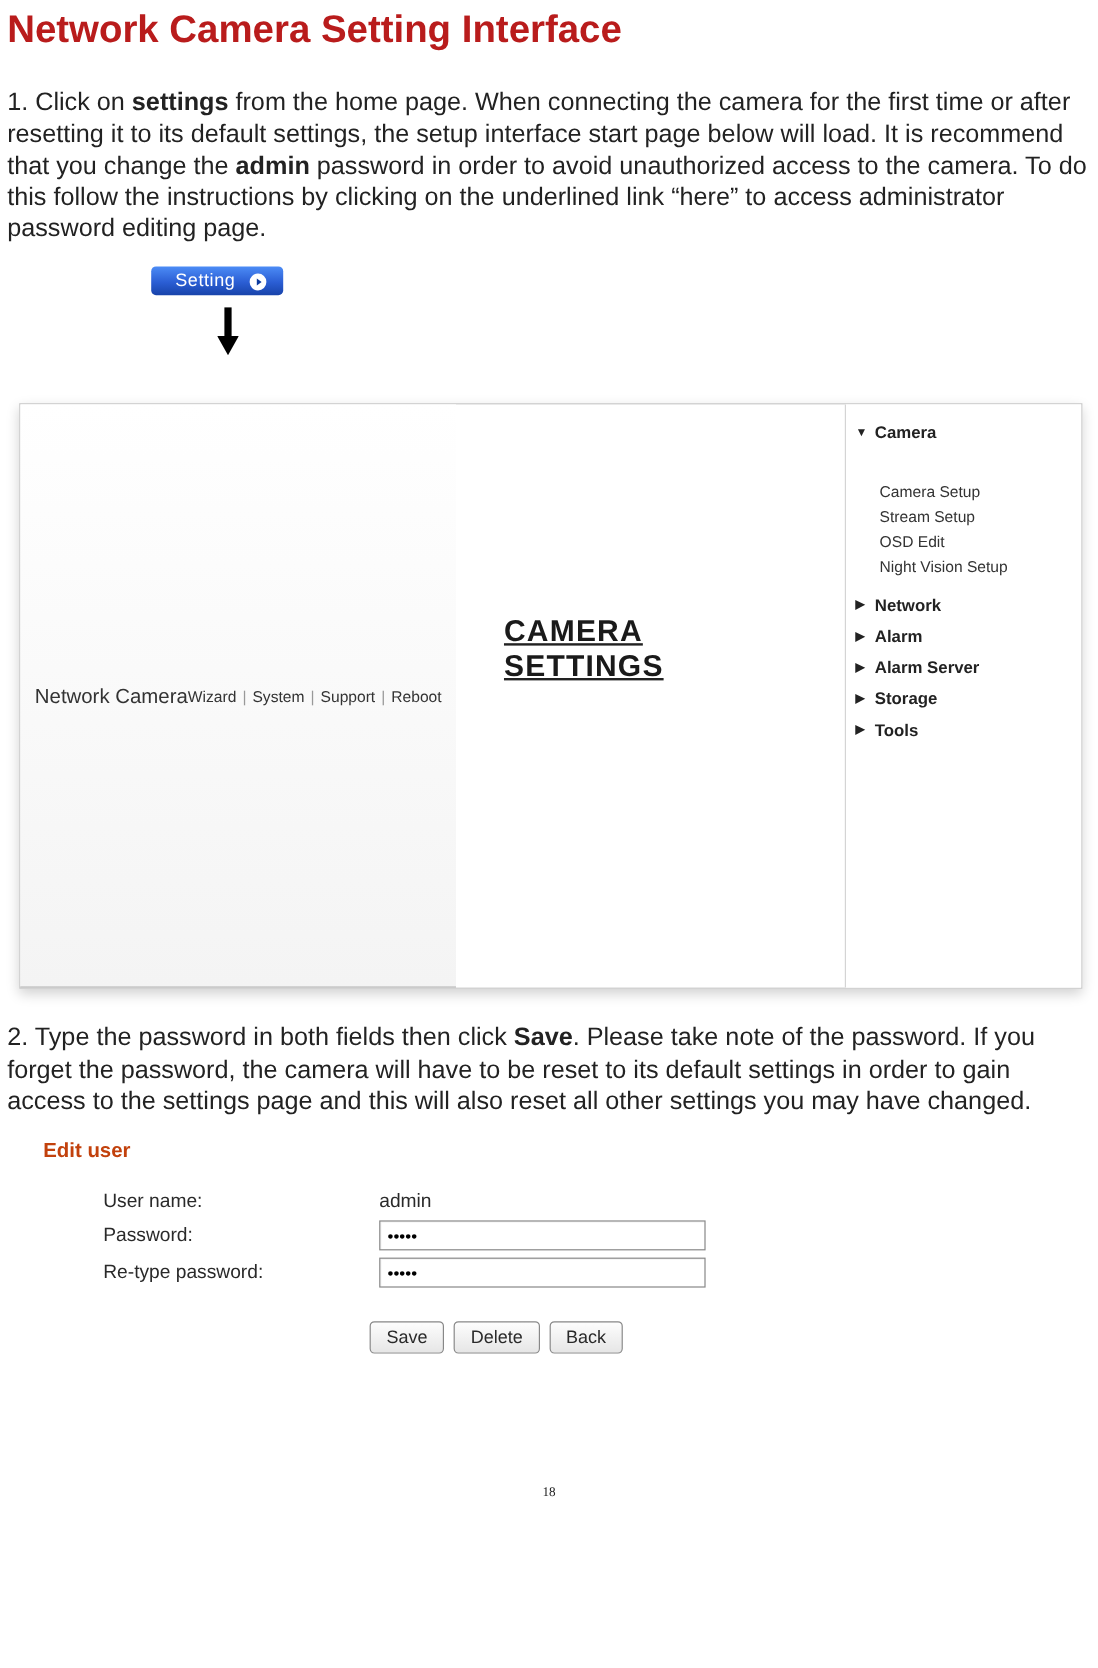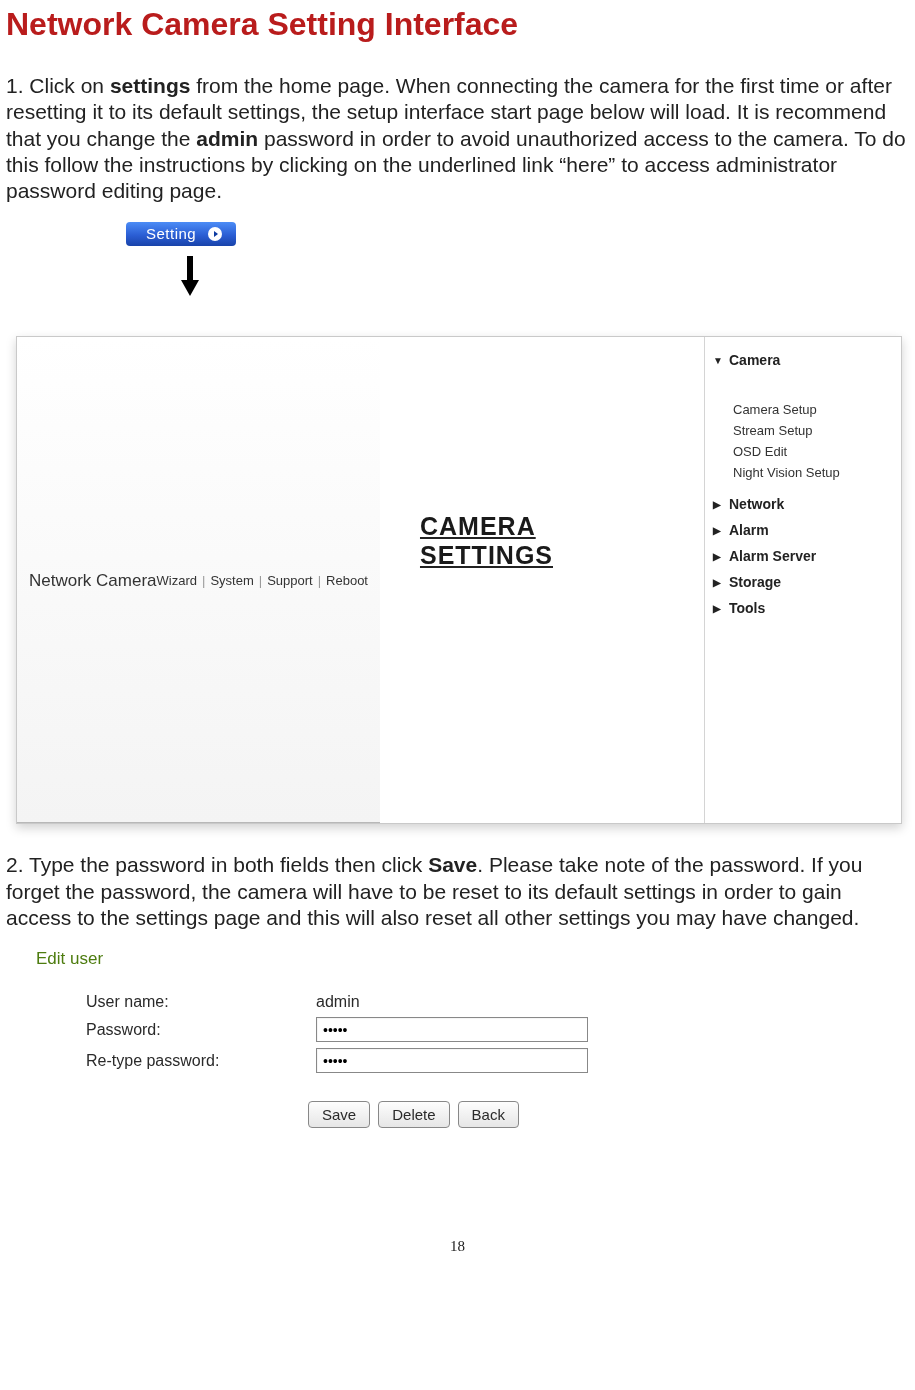--- a/index.html
+++ b/index.html
@@ -25,21 +25,21 @@
   }
   .bold { font-weight: bold; }
 
   
   .setting-block {
     margin-left: 120px;
     margin-bottom: 40px;
   }
   .setting-btn {
     display: inline-flex;
-    align-items: center;
+    align-items: flex-end;
     justify-content: center;
     gap: 12px;
     background: linear-gradient(#4c8cf6, #2b5ed4 55%, #1843aa);
     color: #fff;
     font-size: 15px;
     padding: 3px 14px 4px 20px;
     border-radius: 4px;
     letter-spacing: 0.5px;
   }
   .setting-arrow-circ {
@@ -163,23 +163,24 @@
   }
 
   
   .edit-user {
     margin: 6px 0 0 30px;
     width: 640px;
     font-family: Verdana, Arial, sans-serif;
   }
   .eu-title {
     font-size: 17px;
-    color: #4d7c0f;
+    color: #c2410c;
     margin-bottom: 24px;
     font-family: Arial, sans-serif;
+    font-weight: bold;
   }
   .eu-table {
     margin-left: 50px;
   }
   .eu-row {
     display: flex;
     align-items: center;
     margin-bottom: 6px;
   }
   .eu-label {
@@ -210,21 +211,21 @@
     border-radius: 4px;
     padding: 4px 13px;
     font-size: 15px;
     color: #2a2a2a;
     font-family: Arial, sans-serif;
   }
 
   .page-number {
     text-align: center;
     font-family: "Times New Roman", serif;
-    font-size: 15px;
+    font-size: 11px;
     margin-top: 110px;
   }
 </style>
 </head>
 <body>
 
 <h1>Network Camera Setting Interface</h1>
 
 <p class="bodytext">
   <span>1. Click on </span><span class="bold">settings</span><span> from the home page. When connecting the camera for the first time or after resetting it to its default settings, the setup interface start page below will load. It is recommend that you change the </span><span class="bold">admin</span><span> password in order to avoid unauthorized access to the camera. To do this follow the instructions by clicking on the underlined link “here” to access administrator password editing page.</span>

